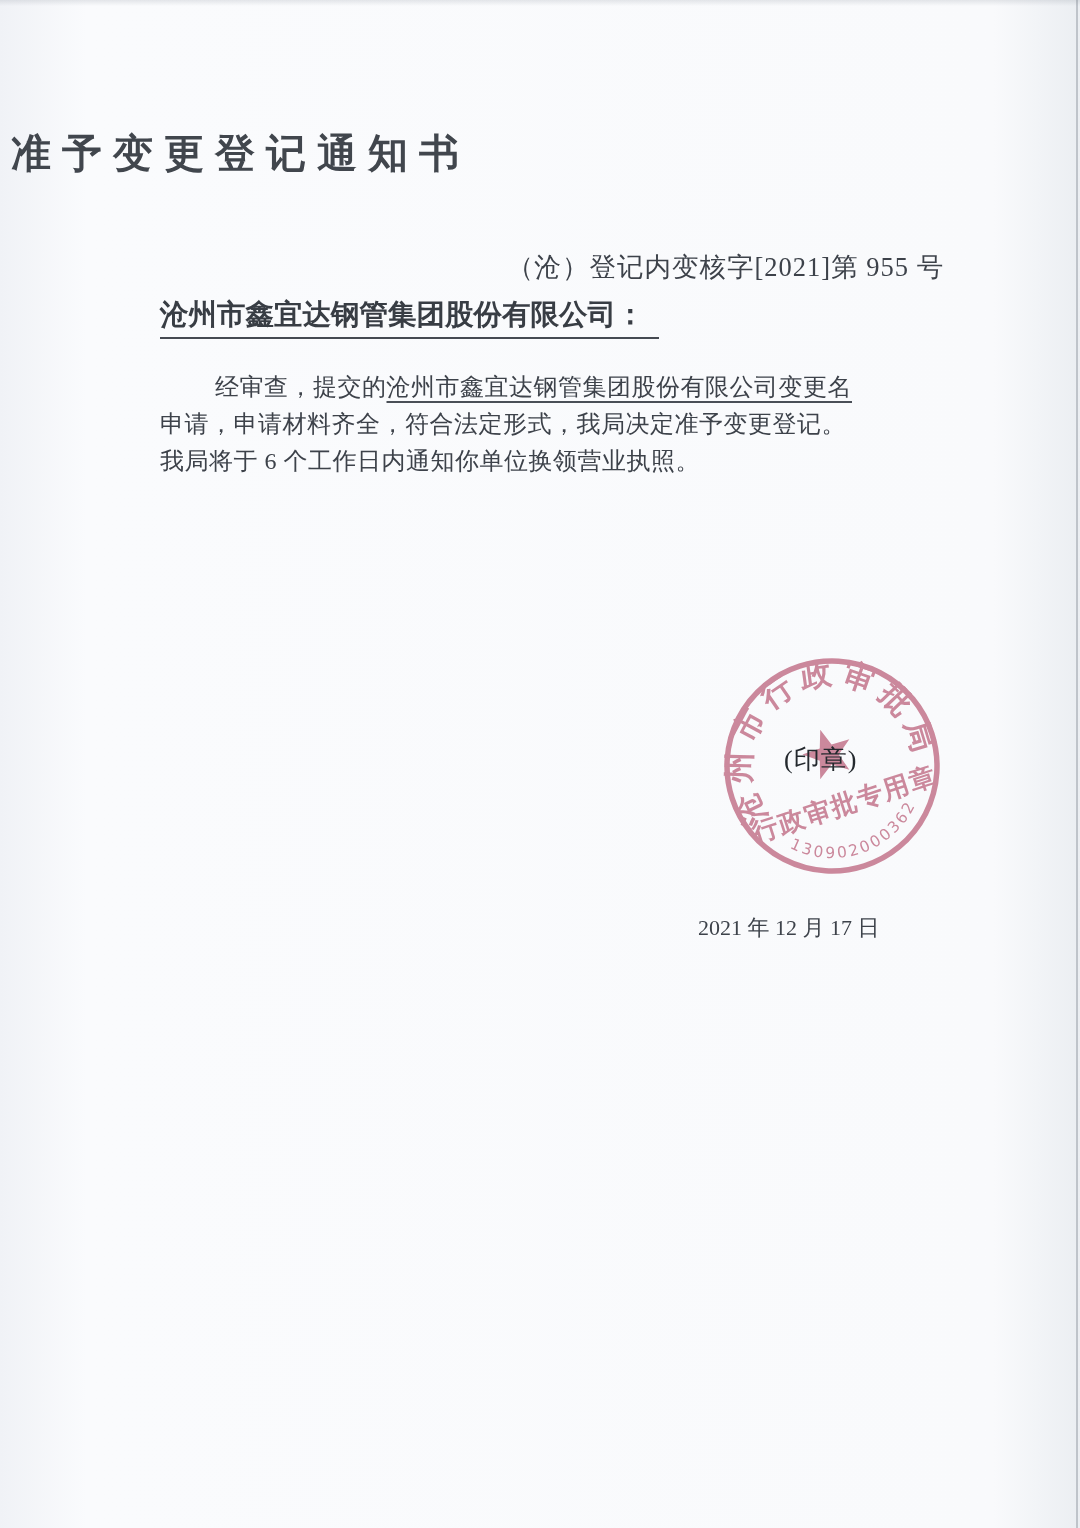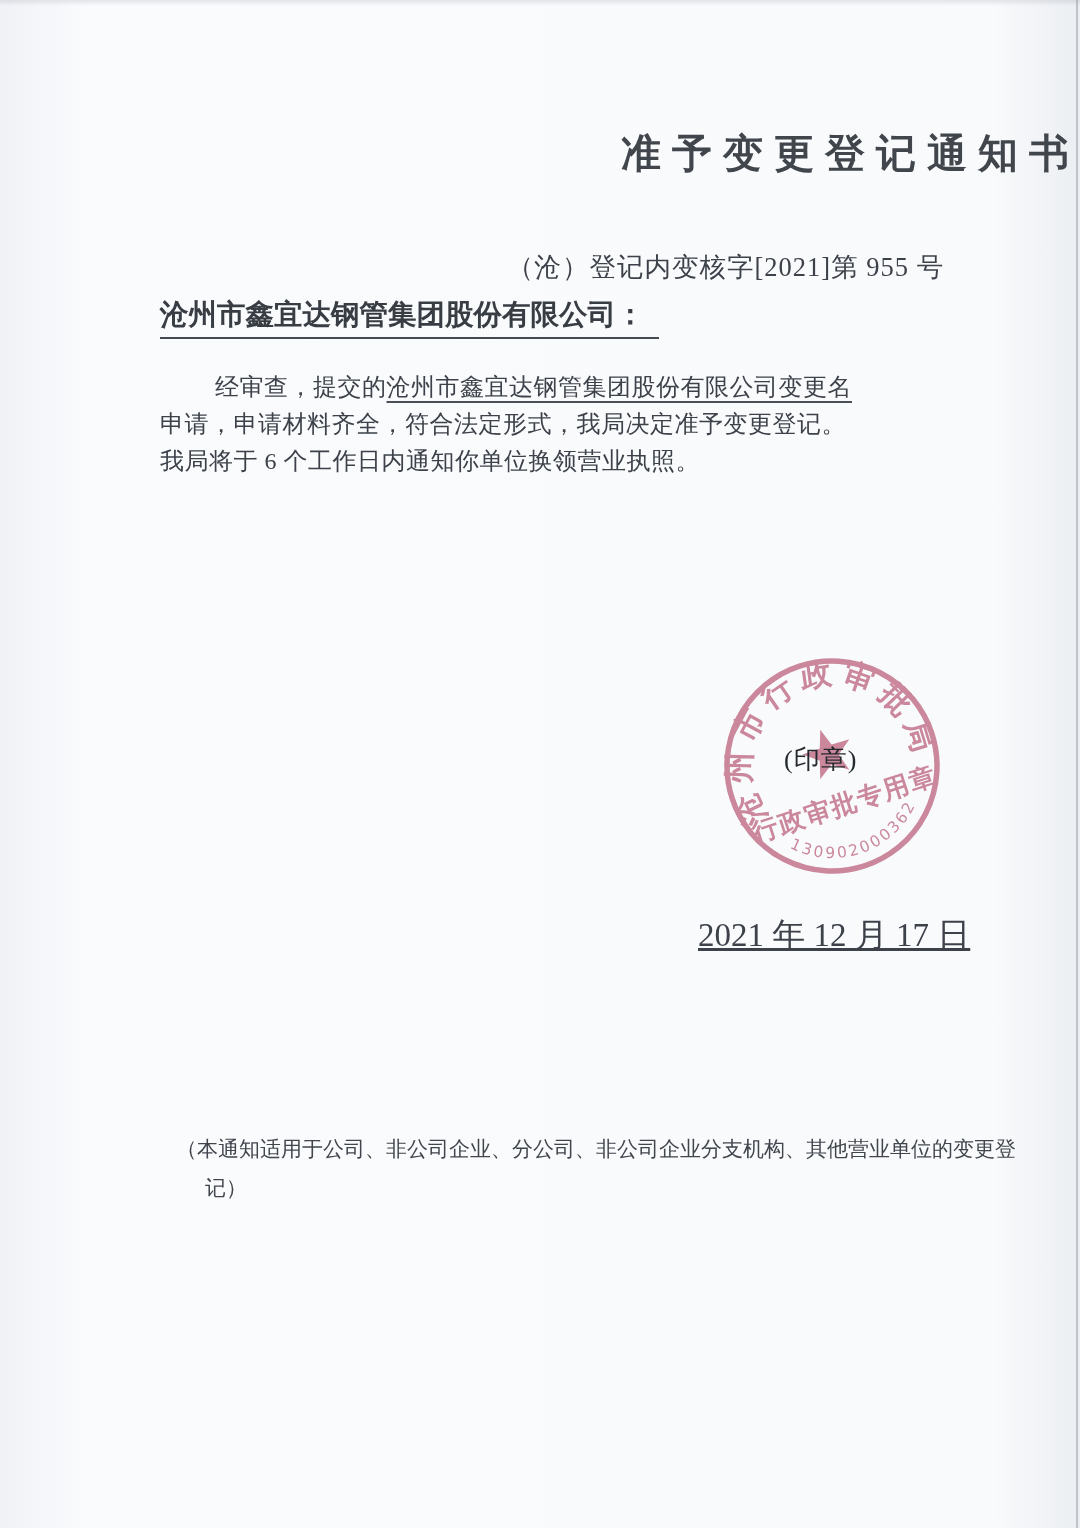--- a/index.html
+++ b/index.html
@@ -24,21 +24,21 @@
     position: absolute;
     right: 2px; top: 0; bottom: 0;
     width: 2px;
     background: rgba(110,118,130,0.35);
   }
   .doc-title {
     position: absolute;
     top: 126px;
     left: 0;
     width: 100%;
-    text-align: right;
+    text-align: left;
     font-size: 40px;
     font-weight: bold;
     letter-spacing: 11px;
     padding-left: 11px;
     box-sizing: border-box;
     color: #41464d;
     white-space: nowrap;
   }
   .doc-number {
     position: absolute;
@@ -94,23 +94,22 @@
     top: 742px;
     font-size: 26px;
     color: #24292e;
     letter-spacing: 1px;
     white-space: nowrap;
   }
   .date-line {
     position: absolute;
     top: 913px;
     left: 698px;
-    font-size: 33px;
+    font-size: 22px;
     white-space: nowrap;
-    text-decoration: underline;
   }
   .footer-note {
     position: absolute;
     top: 1130px;
     left: 176px;
     width: 800px;
     font-size: 21px;
     line-height: 39px;
     color: #41464d;
   }
@@ -153,18 +152,14 @@
           <textPath href="#arcBottom" startOffset="4">1309020003628</textPath>
         </text>
       </g>
     </svg>
   </div>
 
   <div class="stamp-overlay">(印章)</div>
 
   <div class="date-line">2021 年 12 月 17 日</div>
 
-  <div class="footer-note">
-    <div class="footer-line">（本通知适用于公司、非公司企业、分公司、非公司企业分支机构、其他营业单位的变更登</div>
-    <div class="footer-line second">记）</div>
-  </div>
 
 </div>
 
 </body></html>

